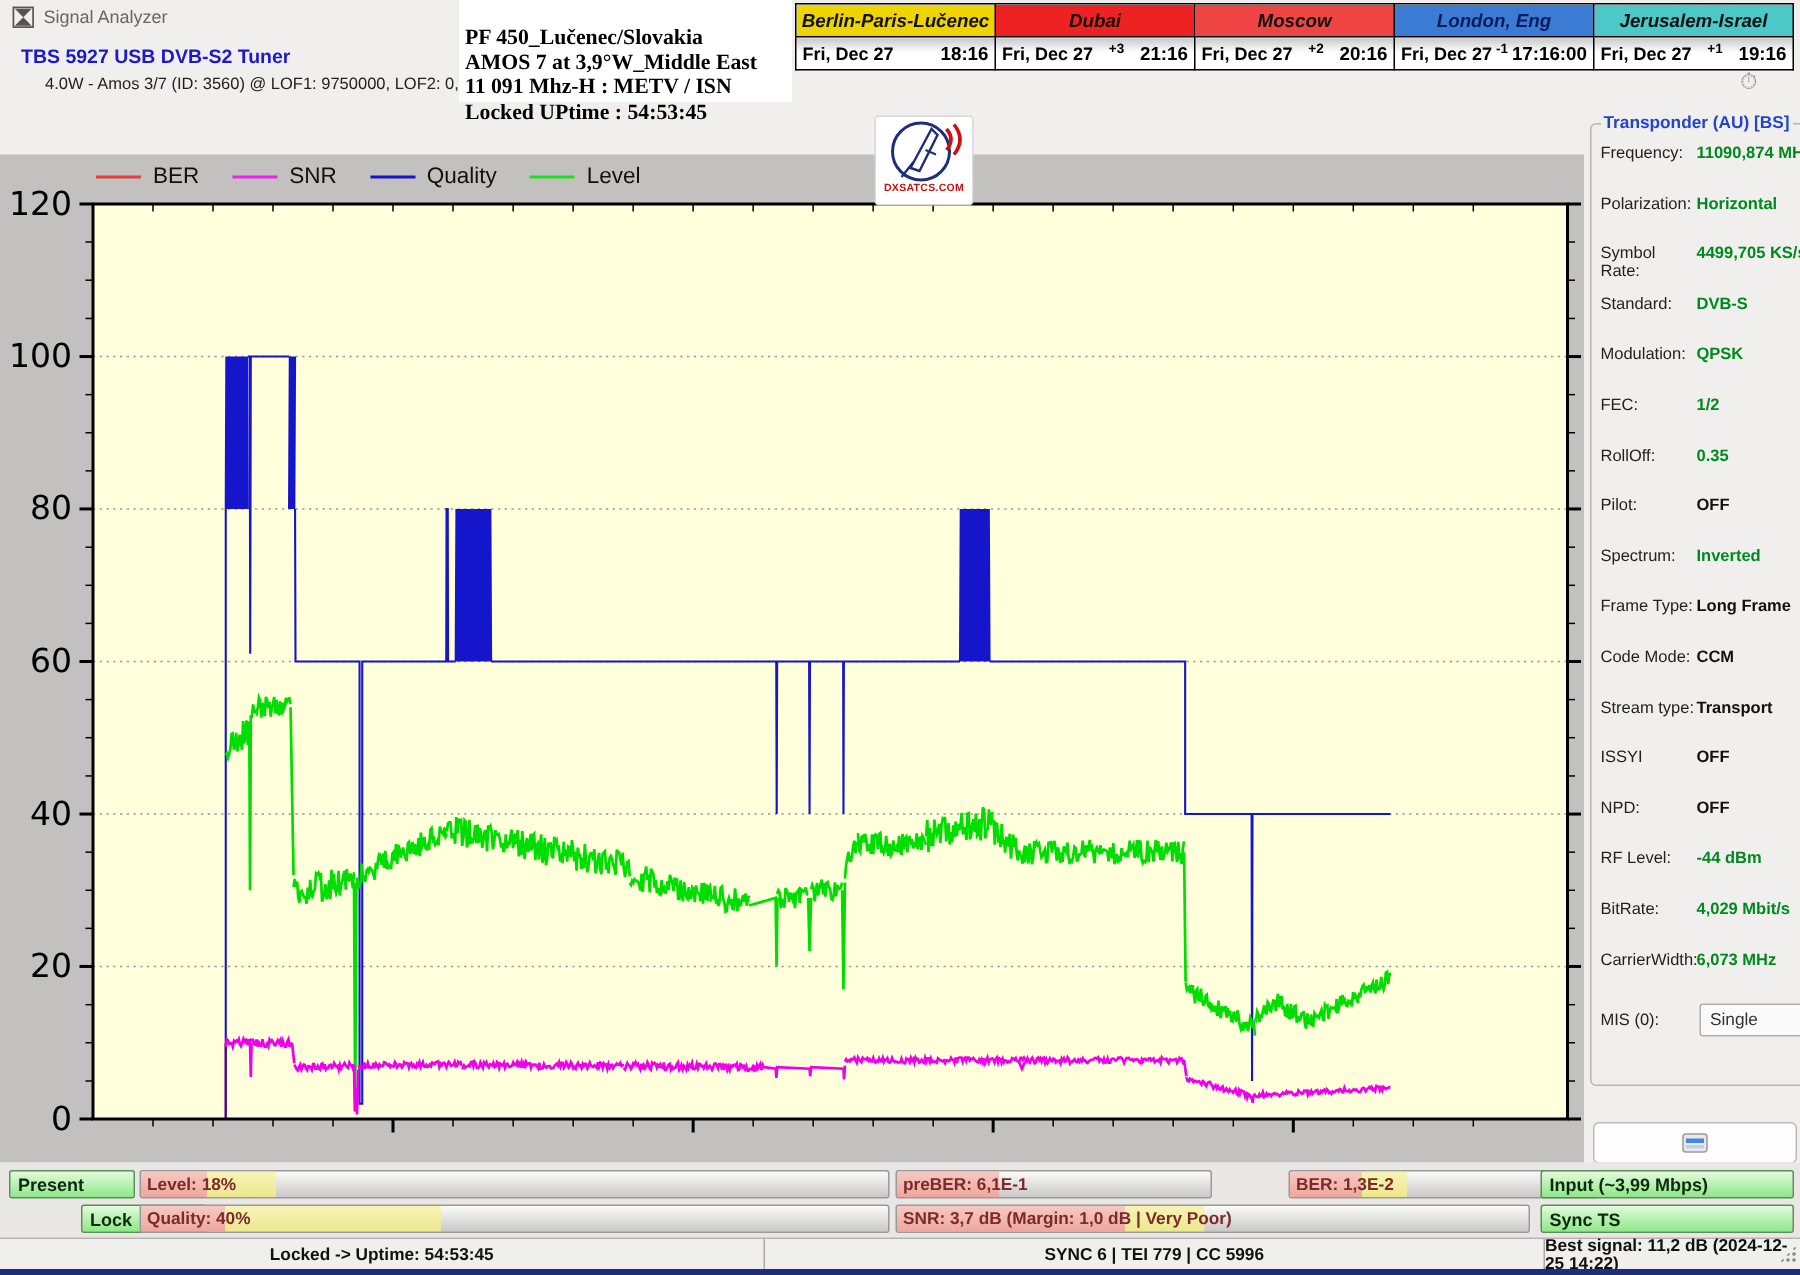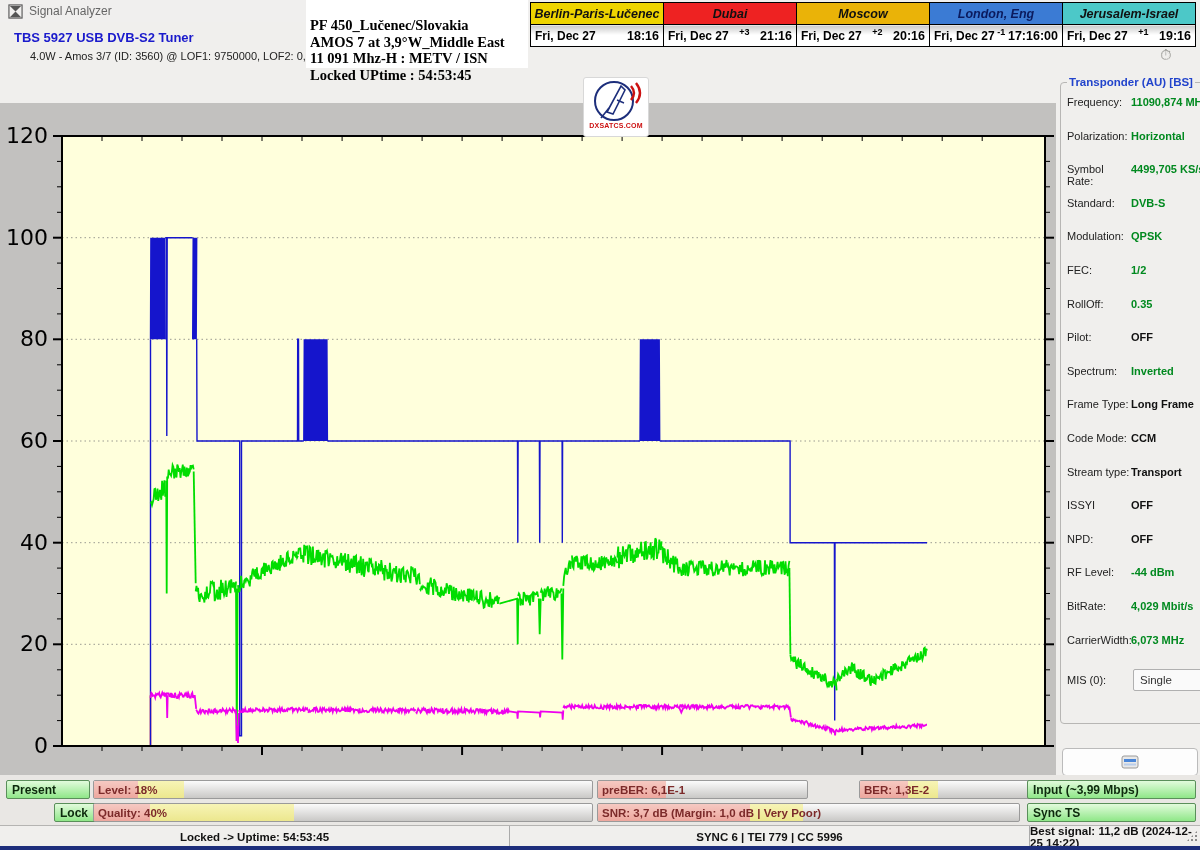--- a/index.html
+++ b/index.html
@@ -102,21 +102,21 @@
     <div>AMOS 7 at 3,9°W_Middle East</div>
     <div>11 091 Mhz-H : METV / ISN</div>
     <div>Locked UPtime : 54:53:45</div>
   </div>
 
   <table class="clocks">
     <tbody>
         <tr id="clocks-head">
           <th style="background: rgb(238, 212, 0); color: rgb(17, 17, 17);">Berlin-Paris-Lučenec</th>
           <th style="background: rgb(238, 34, 34); color: rgb(17, 17, 17);">Dubai</th>
-          <th style="background: #eab308; color: rgb(17, 17, 17);">Moscow</th>
+          <th style="background: #ef4444; color: rgb(17, 17, 17);">Moscow</th>
           <th style="background: rgb(59, 123, 212); color: rgb(11, 27, 94);">London, Eng</th>
           <th style="background: rgb(76, 200, 200); color: rgb(17, 17, 17);">Jerusalem-Israel</th>
         </tr>
     <tr id="clocks-body">
           <td>
             <div class="cell">
               <span>Fri, Dec 27</span>
               <span class="coff"></span>
               <span class="ctime">18:16</span>
             </div>
@@ -161,20 +161,38 @@
       <path d="M20,34 L34,8 L38,12 L26,36 Z" fill="none" stroke="#1d2e7b" stroke-width="1.6"></path>
       <line x1="22" y1="30" x2="14" y2="40" stroke="#1d2e7b" stroke-width="1.6"></line>
       <line x1="30" y1="22" x2="37" y2="25" stroke="#1d2e7b" stroke-width="1.4"></line>
       <path d="M44,8 q6,7 0,14" fill="none" stroke="#cc1111" stroke-width="2.4"></path>
       <path d="M49,5 q8,10 0,20" fill="none" stroke="#cc1111" stroke-width="2.4"></path>
     </svg>
     <div class="brand">DXSATCS.COM</div>
   </div>
 
   <div class="chart-panel">
+    <div class="legend" id="legend">
+        <div class="legend-item">
+          <div class="legend-line" style="border-top-color: rgb(224, 64, 64);"></div>
+          <div class="legend-label">BER</div>
+        </div>
+        <div class="legend-item">
+          <div class="legend-line" style="border-top-color: rgb(238, 34, 238);"></div>
+          <div class="legend-label">SNR</div>
+        </div>
+        <div class="legend-item">
+          <div class="legend-line" style="border-top-color: rgb(21, 21, 204);"></div>
+          <div class="legend-label">Quality</div>
+        </div>
+        <div class="legend-item">
+          <div class="legend-line" style="border-top-color: rgb(34, 221, 34);"></div>
+          <div class="legend-label">Level</div>
+        </div>
+      </div>
     <svg id="chart-svg" width="1056" height="672" viewBox="0 0 1056 672">
         <rect x="62" y="33" width="983" height="610" fill="#ffffdc"></rect>
         <line x1="62" y1="541.3" x2="1045" y2="541.3" stroke="#9a9a90" stroke-width="1" stroke-dasharray="1.5,3"></line>
         <line x1="62" y1="439.7" x2="1045" y2="439.7" stroke="#9a9a90" stroke-width="1" stroke-dasharray="1.5,3"></line>
         <line x1="62" y1="338.0" x2="1045" y2="338.0" stroke="#9a9a90" stroke-width="1" stroke-dasharray="1.5,3"></line>
         <line x1="62" y1="236.3" x2="1045" y2="236.3" stroke="#9a9a90" stroke-width="1" stroke-dasharray="1.5,3"></line>
         <line x1="62" y1="134.7" x2="1045" y2="134.7" stroke="#9a9a90" stroke-width="1" stroke-dasharray="1.5,3"></line>
         <polyline points="150.5,643.0 150.5,592.2" fill="none" stroke="#ee3333" stroke-width="1.6"></polyline>
         <polyline points="150.5,643.0 150.5,236.3" fill="none" stroke="#1515cc" stroke-width="1.4"></polyline>
         <polyline points="150.5,236.3 150.9,134.7 151.3,236.3 151.7,134.7 152.1,236.3 152.5,134.7 152.9,236.3 153.3,134.7 153.7,236.3 154.2,134.7 154.6,236.3 155.0,134.7 155.4,236.3 155.8,134.7 156.2,236.3 156.6,134.7 157.0,236.3 157.4,134.7 157.8,236.3 158.3,134.7 158.7,236.3 159.1,134.7 159.5,236.3 159.9,134.7 160.3,236.3 160.7,134.7 161.1,236.3 161.5,134.7 161.9,236.3 162.3,134.7 162.8,236.3 163.2,134.7 163.6,236.3 164.0,134.7 164.4,236.3 164.8,134.7 165.2,236.3" fill="none" stroke="#1515cc" stroke-width="1.4"></polyline>

